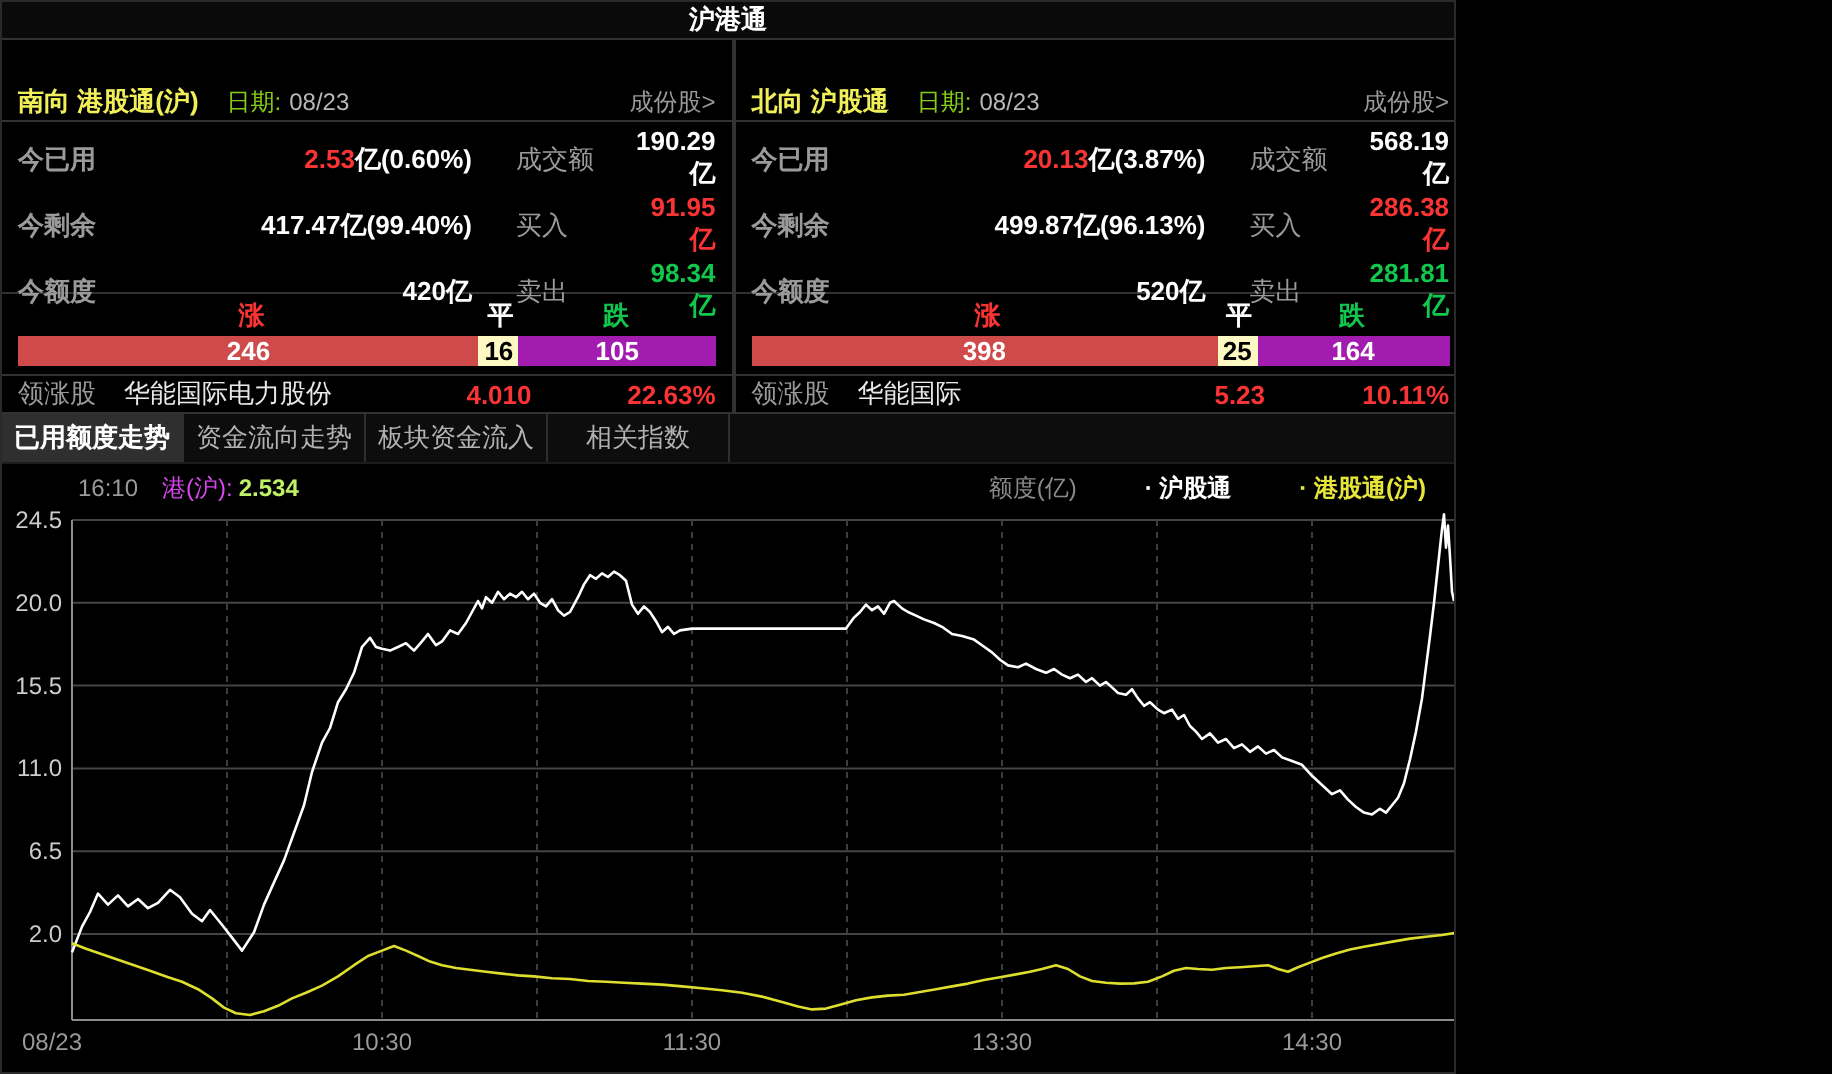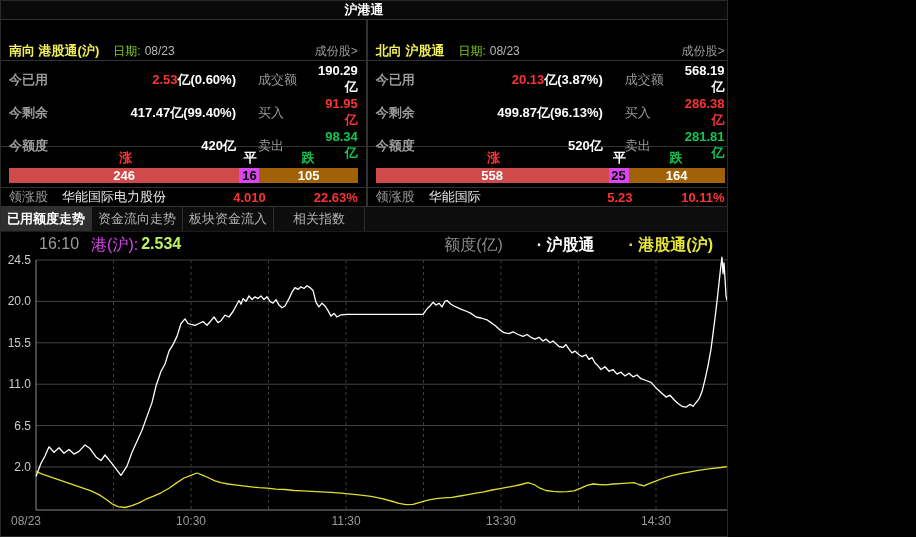--- a/index.html
+++ b/index.html
@@ -36,42 +36,42 @@
   .s-row .lab2 { color:#9a9a9a; margin-left:22px; width:60px; }
   .s-row .val2 { flex:1; text-align:right; font-weight:bold; }
   .c-red { color:#fa3434; } .c-green { color:#12c74e; } .c-white { color:#fdfdfd; }
   
   .aline { height:20px; display:flex; padding:0 8px; margin-top:2px; }
   .aline span { font-size:13px; font-weight:bold; text-align:center; }
   .bar { height:19px; display:flex; margin:1px 8px 0 8px; }
   .bar .seg { display:flex; align-items:center; justify-content:center;
     font-size:13px; font-weight:bold; color:#fff; overflow:hidden; }
   .seg.up { background:#cf4a4a; }
-  .seg.flat { background:#d946ef; color:#000; min-width:20px; }
-  .seg.down { background:#a16207; }
+  .seg.flat { background:#fef9c3; color:#000; min-width:20px; }
+  .seg.down { background:#a21caf; }
   .leader {
     margin-top:4px; border-top:1px solid #323232; border-bottom:1px solid #323232;
     height:27px; display:flex; align-items:center; padding:0 8px; font-size:13px;
   }
   .leader .llab { color:#9a9a9a; }
   .leader .lname { color:#e8e8e8; margin-left:14px; }
   .leader .lprice { margin-left:auto; color:#fa3434; font-weight:bold; }
   .leader .lchg { width:92px; text-align:right; color:#fa3434; font-weight:bold; }
   
   .tabs { height:25px; display:flex; background:#0d0d0d; border-bottom:1px solid #1c1c1c; }
   .tab {
     width:91px; display:flex; align-items:center; justify-content:center;
     color:#b2b2b2; font-size:13px; border-right:1px solid #2e2e2e; cursor:pointer;
   }
   .tab.active { background:#2f2f2f; color:#fff; font-weight:bold; }
   
   .chart-wrap { position:relative; height:305px; background:#000; }
   .chart-head {
     position:absolute; top:3px; left:0; width:100%; height:18px;
-    display:flex; align-items:flex-start; font-size:16px;
+    display:flex; align-items:center; font-size:12px;
   }
   .chart-head .tm { color:#9a9a9a; margin-left:38px; }
   .chart-head .sl { color:#d946ef; margin-left:12px; }
   .chart-head .sv { color:#bef264; font-weight:bold; margin-left:3px; }
   .chart-head .axu { margin-left:auto; color:#8a8a8a; }
   .chart-head .lg { margin-left:34px; font-weight:bold; }
   .chart-head .lg:last-child { margin-right:14px; }
   svg { display:block; }
 </style>
 </head>
@@ -156,21 +156,21 @@
           <span class="lab2">卖出</span>
           <span class="val2 c-green">281.81亿</span>
         </div>
       </div>
       <div class="aline">
         <span class="alab-up c-red" style="width: 67.8024%;">涨</span>
         <span class="alab-flat c-white" style="width: 4.5%;">平</span>
         <span class="alab-down c-green" style="width: 27.9387%;">跌</span>
       </div>
       <div class="bar">
-        <div class="seg up" style="width: 67.8024%;">558</div>
+        <div class="seg up" style="width: 67.8024%;">398</div>
         <div class="seg flat" style="width: 4.25894%;">25</div>
         <div class="seg down" style="width: 27.9387%;">164</div>
       </div>
       <div class="leader">
         <span class="llab">领涨股</span>
         <span class="lname">华能国际</span>
         <span class="lprice">5.23</span>
         <span class="lchg">10.11%</span>
       </div>
     </div>

